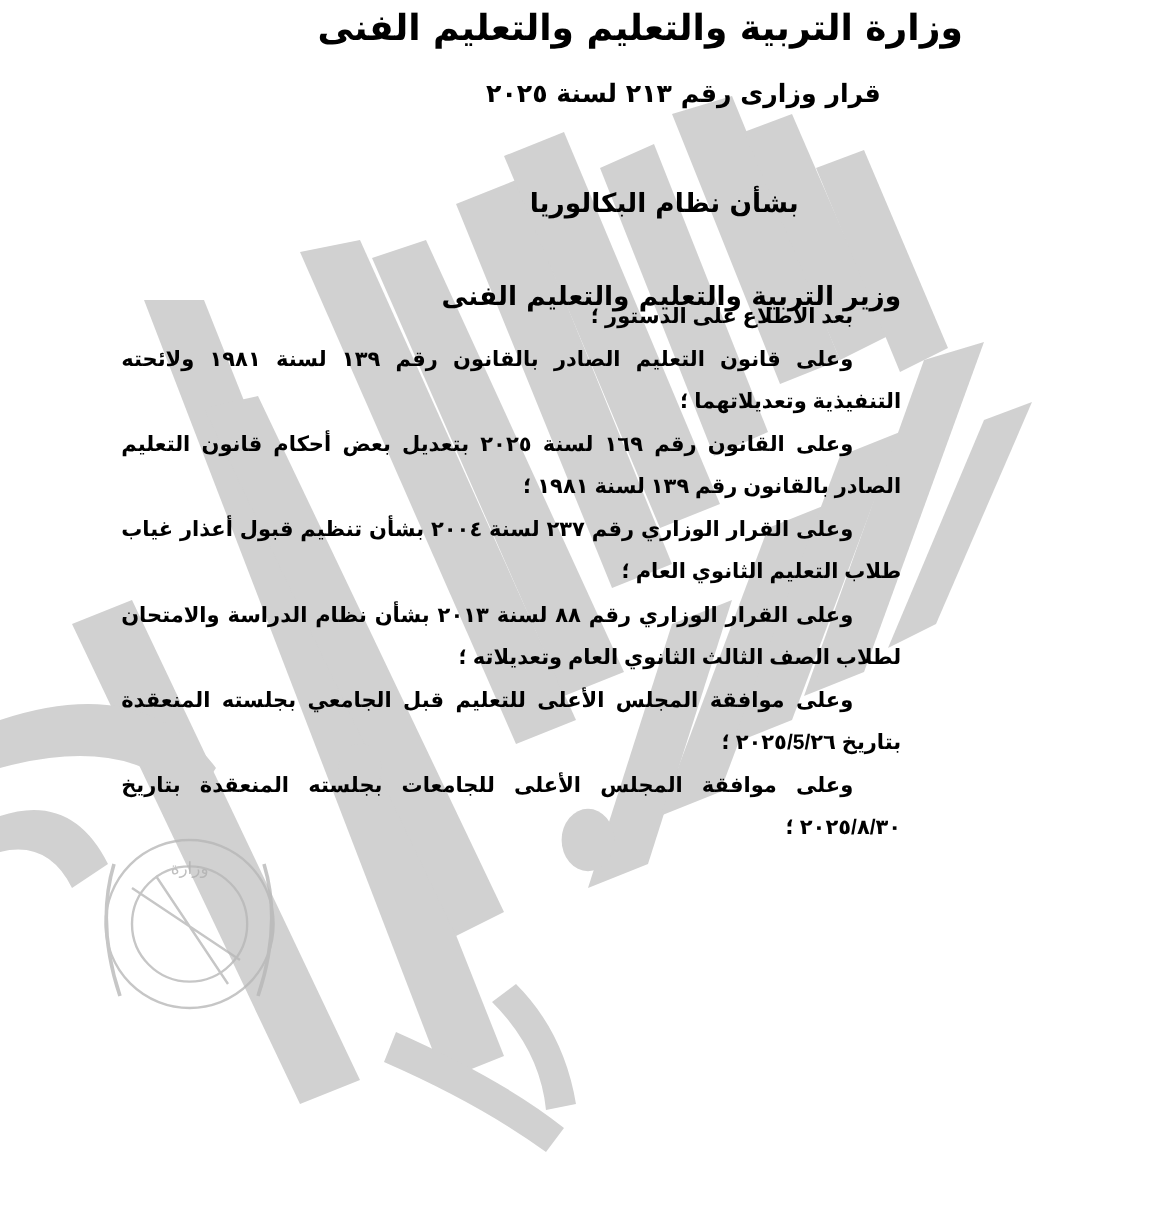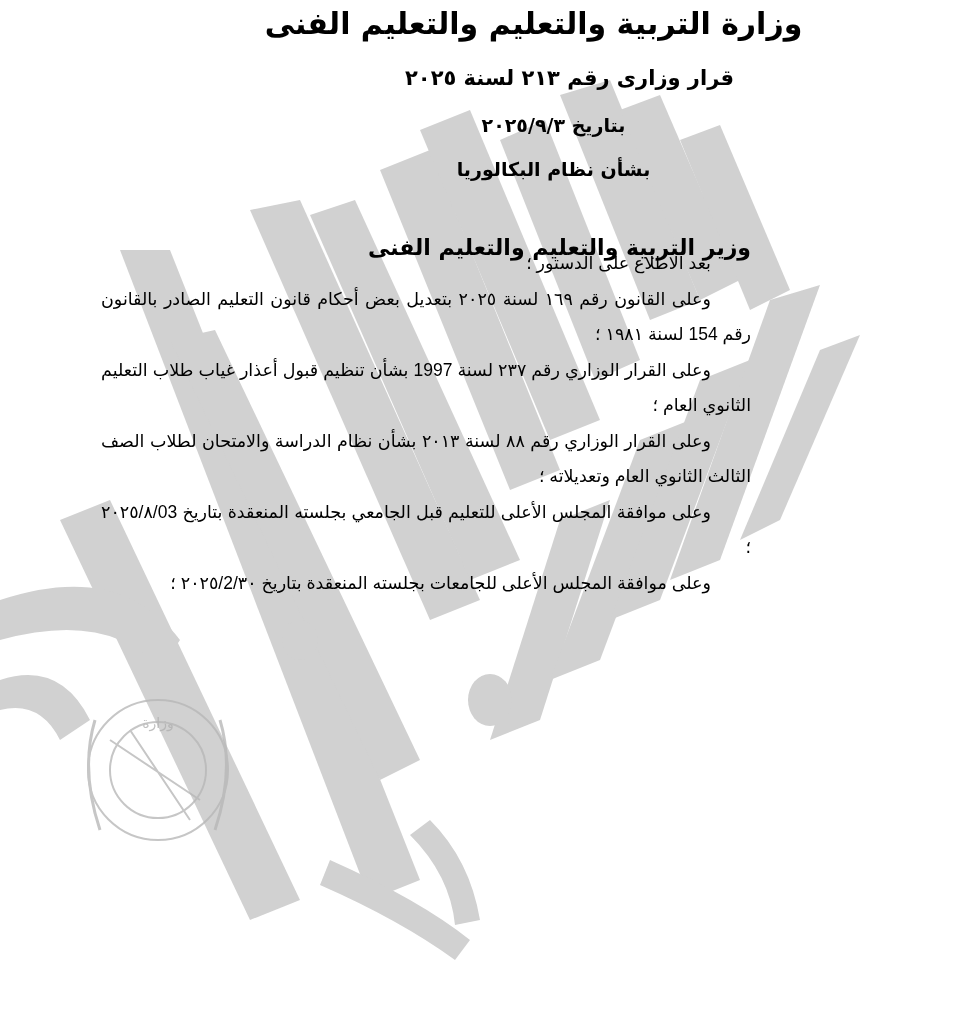--- a/index.html
+++ b/index.html
@@ -56,21 +56,21 @@
       font-weight: bold;
       font-size: 19px;
       padding-left: 100px;
     }
     .decree-subject {
       position: absolute;
       top: 158px;
       left: 0; right: 0;
       text-align: center;
       font-weight: bold;
-      font-size: 19px;
+      font-size: 22px;
       padding-left: 100px;
     }
     .minister {
       position: absolute;
       top: 203px;
       right: 212px;
       font-weight: bold;
       font-size: 22px;
       margin-top: 32px;
     }
@@ -81,20 +81,21 @@
       width: 650px;
       font-family: "Liberation Sans", "DejaVu Sans", sans-serif;
       font-size: 17.5px;
       line-height: 35.5px;
       text-align: justify;
       text-align-last: right;
     }
     .para {
       margin: 0;
       text-indent: 40px;
+      font-weight: bold;
     }
     .para.short {
       text-align-last: right;
     }
   </style>
 </head>
 <body>
 
 <svg class="watermark" viewBox="0 0 963 1017" xmlns="http://www.w3.org/2000/svg">
   <g fill="#c9c9c9" opacity="0.85">
@@ -133,25 +134,25 @@
     <path d="M95,720 Q80,770 100,830" stroke-width="3"></path>
     <path d="M220,720 Q235,770 215,830" stroke-width="3"></path>
     <path d="M110,740 L200,800 M130,730 L190,820" stroke-width="2"></path>
     <text x="158" y="728" font-size="14" text-anchor="middle" fill="#b0b0b0" stroke="none" font-family="DejaVu Sans, sans-serif">وزارة</text>
   </g>
 </svg>
 
 <div class="page">
   <div class="title">وزارة التربية والتعليم والتعليم الفنى</div>
   <div class="decree-no">قرار وزارى رقم ٢١٣ لسنة ٢٠٢٥</div>
-  <div class="decree-date">بتاريخ ٢٠٢٥/٩/٣</div>
   <div class="decree-subject">بشأن نظام البكالوريا</div>
   <div class="minister">وزير التربية والتعليم والتعليم الفنى</div>
 
   <div class="body-text">
     <p class="para short">بعد الاطلاع على الدستور ؛</p>
-    <p class="para">وعلى القانون رقم ١٦٩ لسنة ٢٠٢٥ بتعديل بعض أحكام قانون التعليم الصادر بالقانون رقم 154 لسنة ١٩٨١ ؛</p>
-    <p class="para">وعلى القرار الوزاري رقم ٢٣٧ لسنة 1997 بشأن تنظيم قبول أعذار غياب طلاب التعليم الثانوي العام ؛</p>
+    <p class="para">وعلى قانون التعليم الصادر بالقانون رقم ١٣٩ لسنة ١٩٨١ ولائحته التنفيذية وتعديلاتهما ؛</p>
+    <p class="para">وعلى القانون رقم ١٦٩ لسنة ٢٠٢٥ بتعديل بعض أحكام قانون التعليم الصادر بالقانون رقم ١٣٩ لسنة ١٩٨١ ؛</p>
+    <p class="para">وعلى القرار الوزاري رقم ٢٣٧ لسنة ٢٠٠٤ بشأن تنظيم قبول أعذار غياب طلاب التعليم الثانوي العام ؛</p>
     <p class="para">وعلى القرار الوزاري رقم ٨٨ لسنة ٢٠١٣ بشأن نظام الدراسة والامتحان لطلاب الصف الثالث الثانوي العام وتعديلاته ؛</p>
-    <p class="para">وعلى موافقة المجلس الأعلى للتعليم قبل الجامعي بجلسته المنعقدة بتاريخ ٢٠٢٥/٨/03 ؛</p>
-    <p class="para">وعلى موافقة المجلس الأعلى للجامعات بجلسته المنعقدة بتاريخ ٢٠٢٥/2/٣٠ ؛</p>
+    <p class="para">وعلى موافقة المجلس الأعلى للتعليم قبل الجامعي بجلسته المنعقدة بتاريخ ٢٠٢٥/5/٢٦ ؛</p>
+    <p class="para">وعلى موافقة المجلس الأعلى للجامعات بجلسته المنعقدة بتاريخ ٢٠٢٥/٨/٣٠ ؛</p>
   </div>
 </div>
 
 </body></html>

